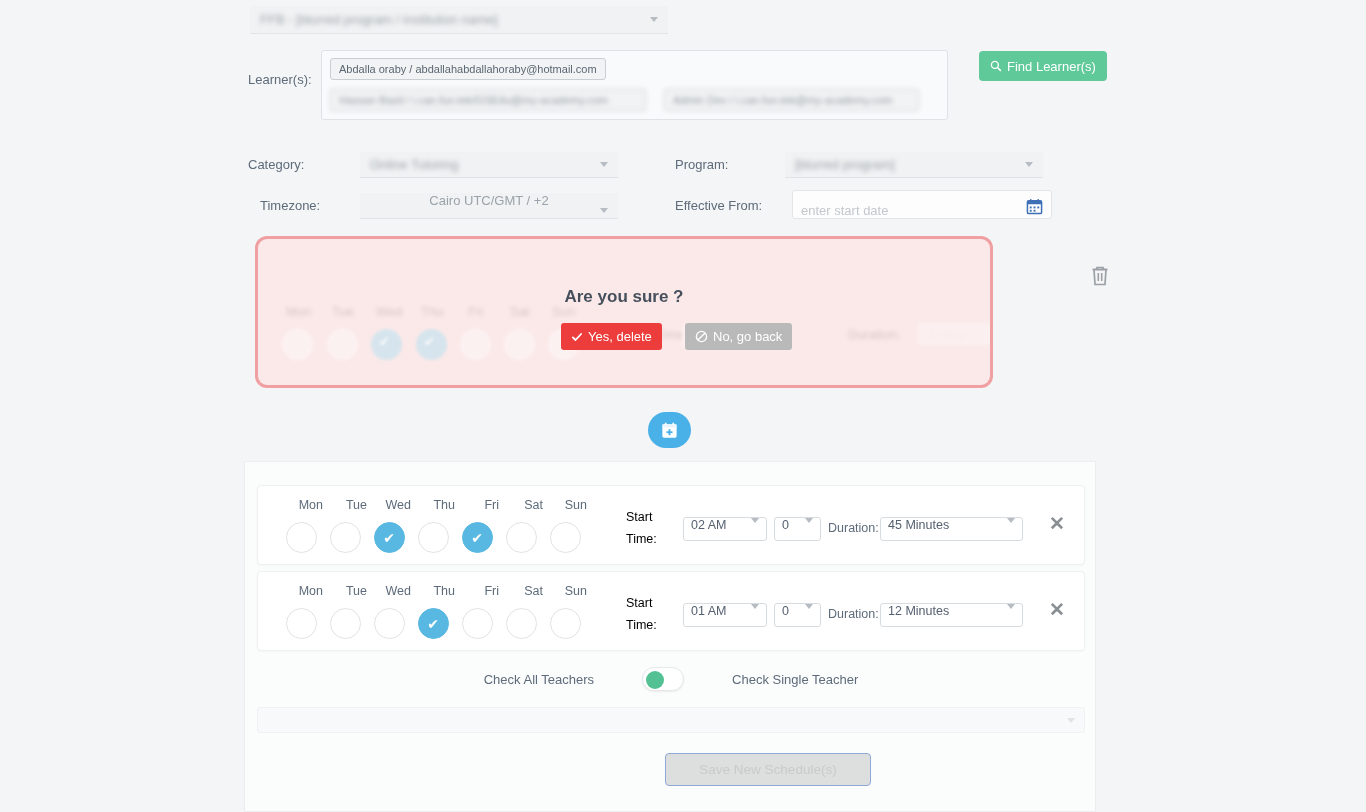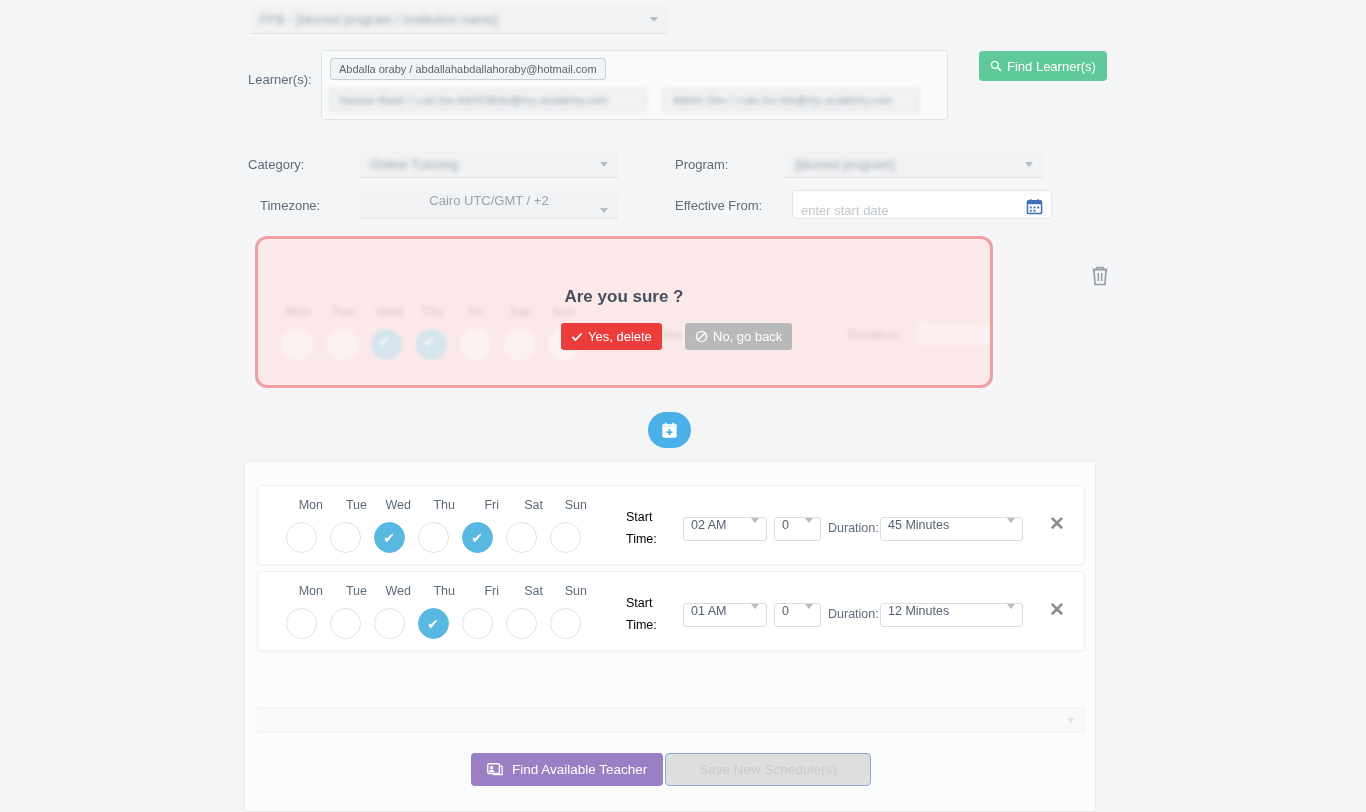--- a/index.html
+++ b/index.html
@@ -532,33 +532,31 @@
         <span class="caret-sm"></span>
       </div>
       <div class="dur-label">Duration:</div>
       <div class="dd dd-dur">
         <span>12 Minutes</span>
         <span class="caret-sm"></span>
       </div>
       <div class="xbtn">✕</div>
     </div>
 
+    <div class="teachers-mode">
+      <span class="tm-label">Check All Teachers</span>
+      <div class="toggle">
+        <div class="knob"></div>
+      </div>
+      <span class="tm-label">Check Single Teacher</span>
+    </div>
 
     <div class="teacher-select">
       <span></span>
       <span class="caret-sm"></span>
     </div>
 
-    <button class="btn-find-teacher">
-      <svg width="16" height="15" viewBox="0 0 18 16">
-        <rect x="0.9" y="1.5" width="13" height="11" rx="1.2" fill="none" stroke="#fff" stroke-width="1.5"></rect>
-        <circle cx="5.2" cy="5.8" r="1.9" fill="#fff"></circle>
-        <path d="M2.2 11 c0-2 1.5-3 3-3 s3 1 3 3" fill="#fff"></path>
-        <path d="M14.6 4.2 h2.4 v9.6 h-9.6 v-1.4" fill="none" stroke="#fff" stroke-width="1.5"></path>
-      </svg>
-      <span>Find Available Teacher</span>
-    </button>
     <button class="btn-save">
       <span>Save New Schedule(s)</span>
     </button>
   </div>
 
 </div>
 
 </body></html>

